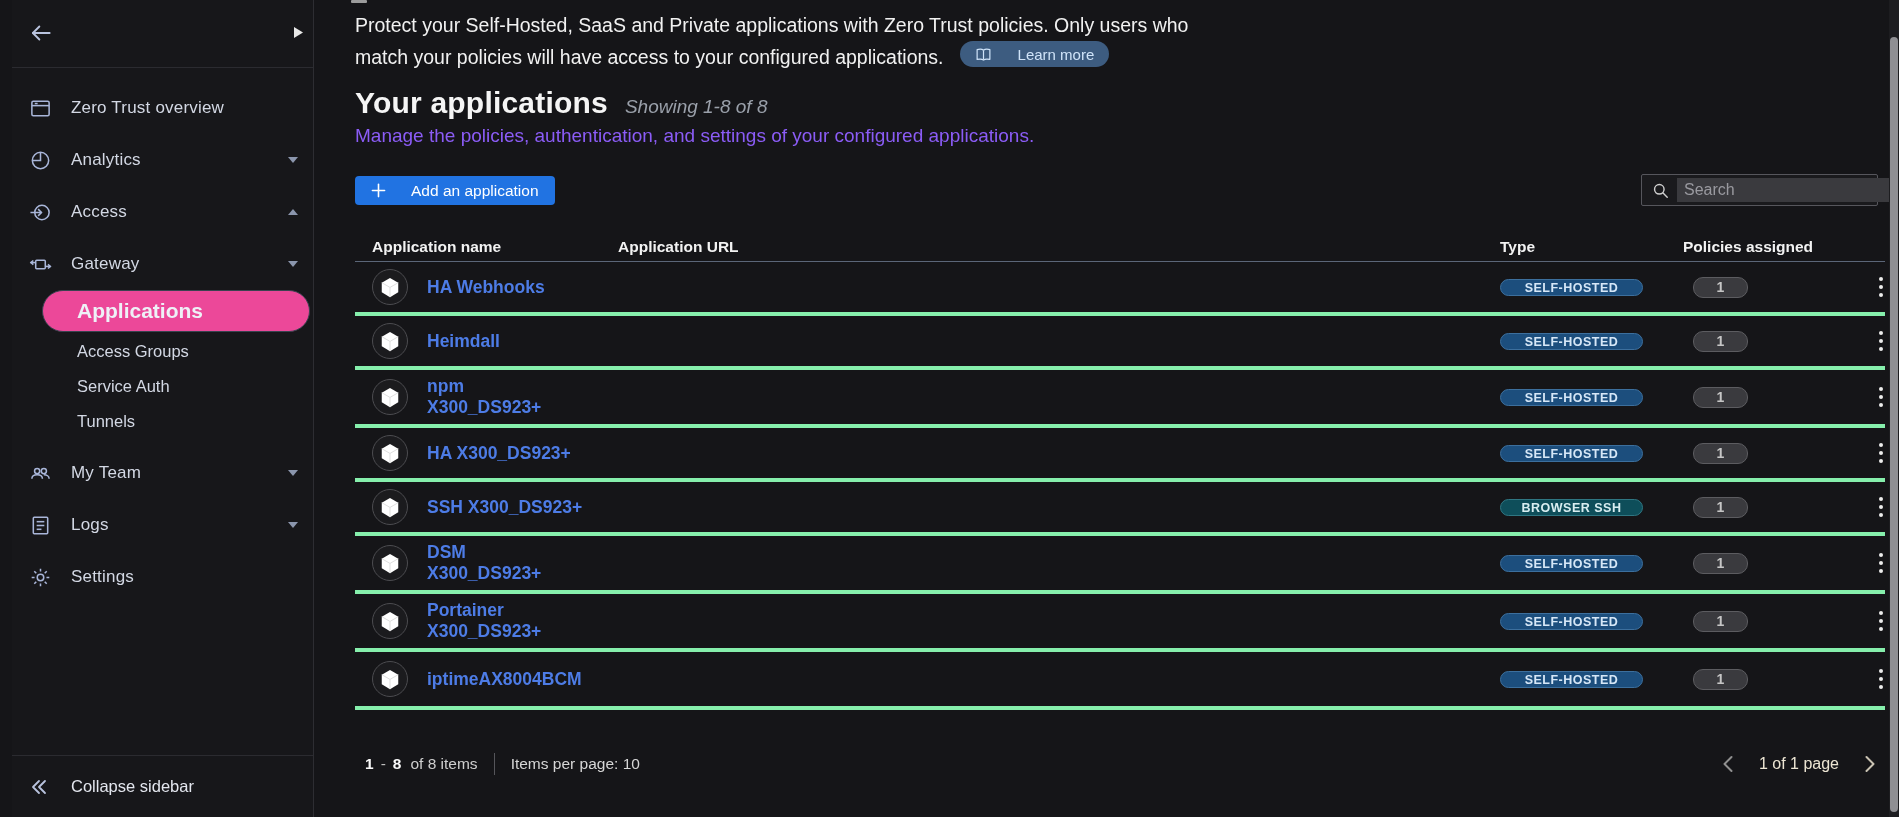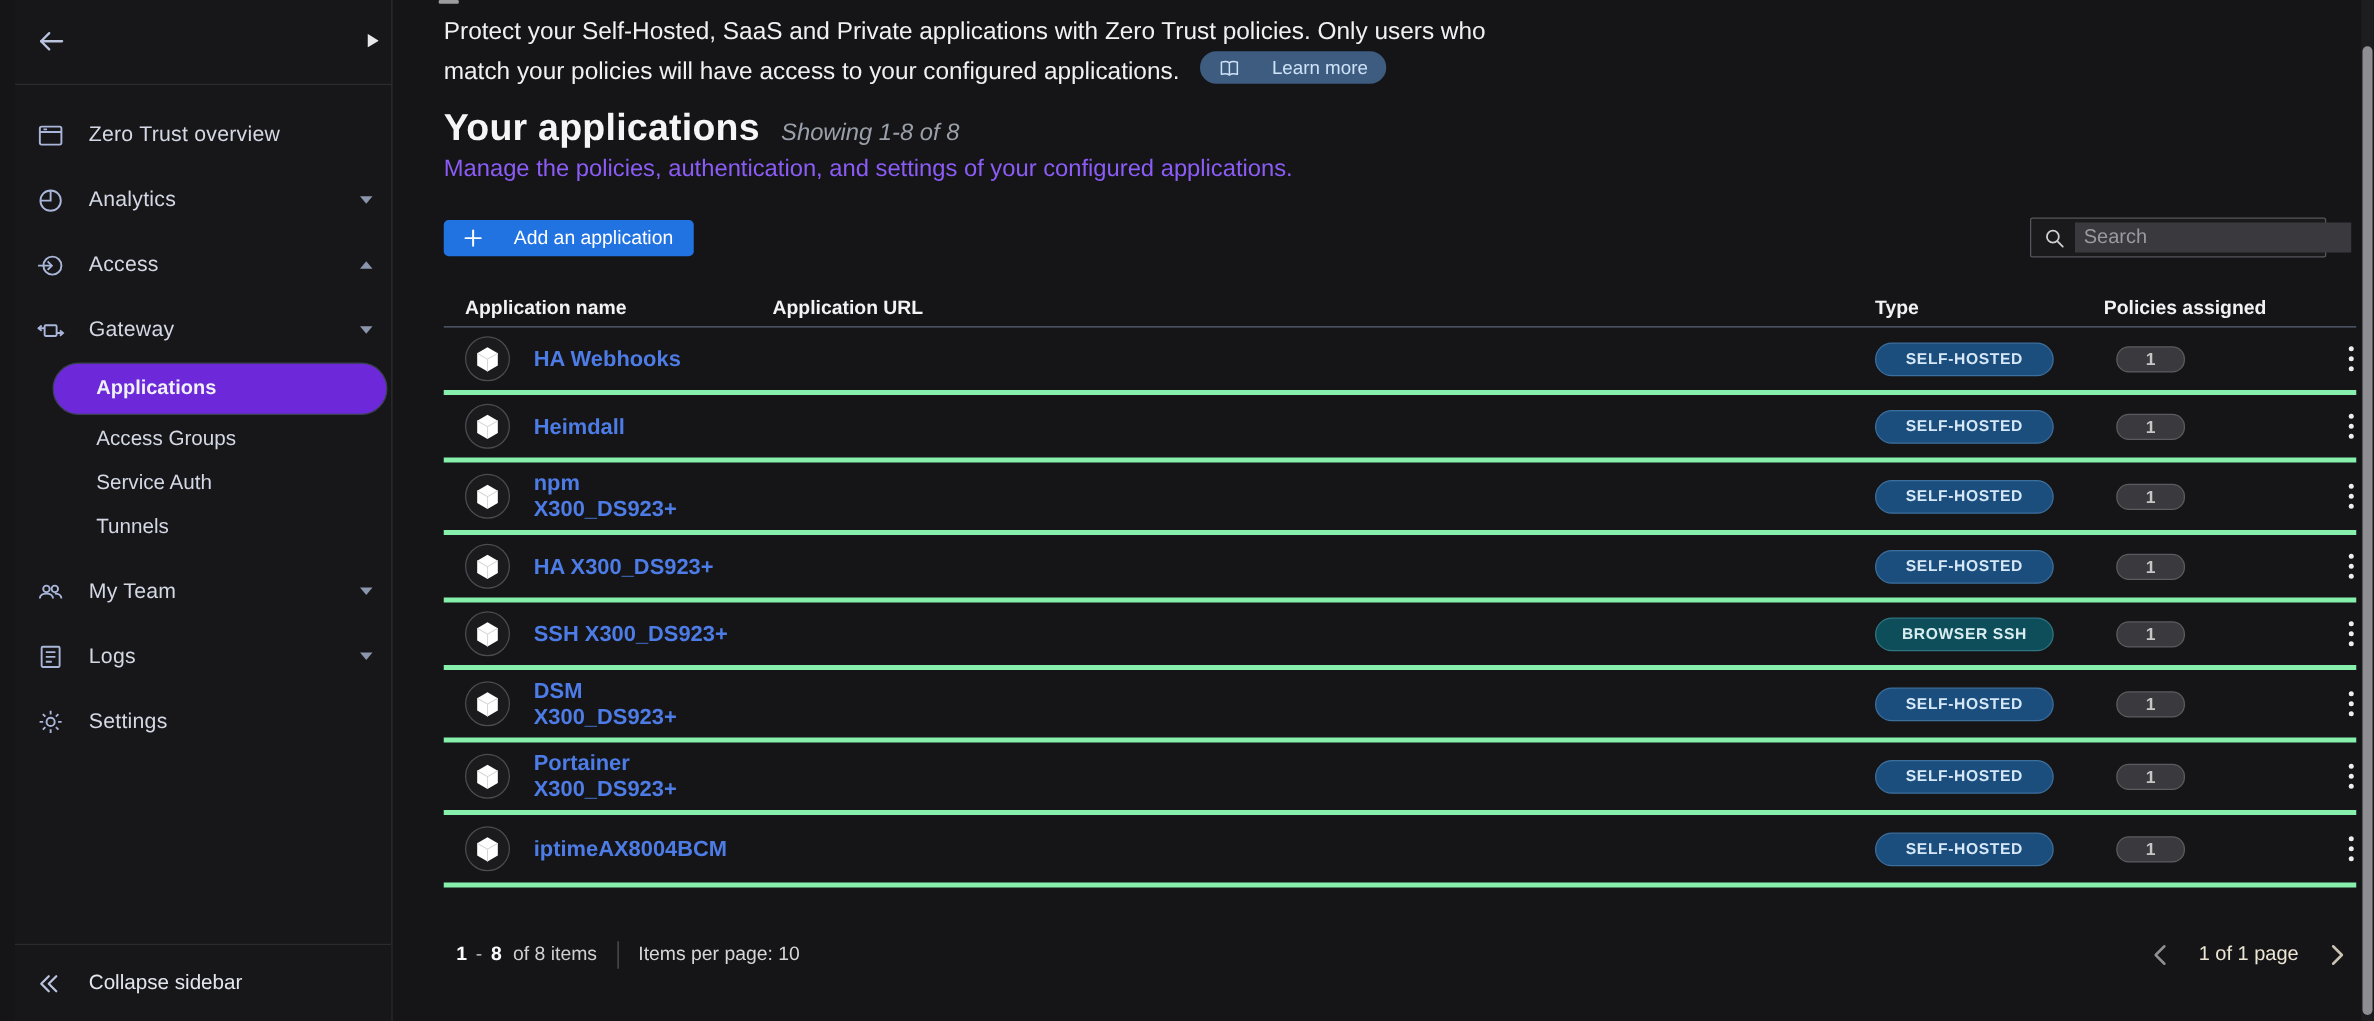--- a/index.html
+++ b/index.html
@@ -26,23 +26,23 @@
     gap:19px; cursor:pointer; color:#d3d8e4; font-size:17px; }
   .nav-item .nav-icon { width:24px; height:24px; color:#a9b6d9; flex:0 0 24px;
     display:flex; align-items:center; justify-content:center; }
   .nav-item .nav-label { flex:1; letter-spacing:.2px; }
   .chev { width:12px; height:8px; display:block; }
   .sub-list { }
   .sub-item { height:35px; display:flex; align-items:center; padding-left:65px;
     color:#d3d8e4; font-size:16.5px; cursor:pointer; }
   .sub-item-selected {
     height:42px; margin:0 3px 2px 30px; border-radius:22px;
-    background:#6d28d9; border:1px solid #3a4250;
+    background:#ec4899; border:1px solid #3a4250;
     display:flex; align-items:center; padding-left:34px;
-    font-weight:bold; font-size:16px; color:#eef1f7; cursor:pointer;
+    font-weight:bold; font-size:21px; color:#eef1f7; cursor:pointer;
   }
   .sb-footer { position:absolute; left:0; right:0; bottom:0; height:62px;
     border-top:1px solid #2b2b30; display:flex; align-items:center;
     padding:0 16px; gap:21px; cursor:pointer; background:#17171a; }
   .sb-footer .nav-icon { width:22px; height:22px; color:#aab7da; }
   .sb-footer .nav-label { font-size:16.5px; color:#e3e6ee; }
 
   
   .main { position:absolute; left:303px; top:0; width:1596px; height:817px; }
 
@@ -64,21 +64,21 @@
     align-items:baseline; gap:17px; }
   .page-title { font-size:30px; font-weight:bold; color:#f5f5f5; letter-spacing:.2px; }
   .showing { font-size:19px; font-style:italic; color:#9aa0aa; }
   .subtitle { position:absolute; left:52px; top:125px; font-size:19px; color:#8b5cf6; }
 
   .add-btn { position:absolute; left:52px; top:176px; height:29px;
     display:inline-flex; align-items:center; gap:25px; padding:0 16px;
     background:#2173e2; color:#ffffff; font-size:15.5px; border:none; border-radius:4px;
     cursor:pointer; font-family:"Liberation Sans", sans-serif; }
 
-  .search-box { position:absolute; right:38px; top:174px; width:237px; height:32px;
+  .search-box { position:absolute; right:21px; top:174px; width:237px; height:32px;
     display:flex; align-items:center; background:#1a1a1d;
     border:1px solid #56565c; border-radius:2px; }
   .search-box .mag { margin:0 7px 0 9px; color:#d0d0d0; flex:0 0 auto; }
   .search-box input { flex:1; height:24px; margin-right:3px; padding:0 7px;
     background:#3a3a3e; border:none; outline:none; color:#e8e8e8; font-size:16px;
     font-family:"Liberation Sans", sans-serif; }
   .search-box input::placeholder { color:#9a9aa0; }
 
   
   .apps-table { position:absolute; left:52px; top:232px; width:1530px; }
@@ -89,21 +89,21 @@
   .t-row { display:grid; grid-template-columns:263px 882px 183px 183px 1fr;
     align-items:center; min-height:54px; border-bottom:4px solid #86efac; }
   .t-row:last-child { min-height:58px; }
   .cell-name { display:flex; align-items:center; gap:19px; padding:6px 0 6px 17px; }
   .app-avatar { width:36px; height:36px; border-radius:50%;
     border:1px solid #4c4c50; background:#1b1b1e; flex:0 0 36px;
     display:flex; align-items:center; justify-content:center; }
   .app-link { color:#4d7ce6; font-weight:bold; font-size:17.5px; line-height:21px;
     cursor:pointer; }
   .badge { display:inline-flex; align-items:center; justify-content:center;
-    height:27px; padding:0 17px; min-width:143px; border-radius:14px;
+    height:17px; padding:0 17px; min-width:143px; border-radius:14px;
     font-size:12.5px; font-weight:bold; letter-spacing:.5px; }
   .badge-self { background:#1c4e7d; color:#d6e7f7; border:1px solid #3c6f9d; }
   .badge-ssh  { background:#0e4e5a; color:#d8edf0; border:1px solid #2f7682; }
   .chip { margin-left:10px; width:55px; height:21px; border-radius:10px;
     background:#3a3a3e; border:1px solid #5c5c60; color:#c6c6c6;
     display:flex; align-items:center; justify-content:center;
     font-size:14px; font-weight:bold; }
   .kebab { width:26px; height:32px; background:none; border:none; cursor:pointer;
     display:flex; flex-direction:column; align-items:center; justify-content:center;
     gap:4px; margin-left:2px; }

